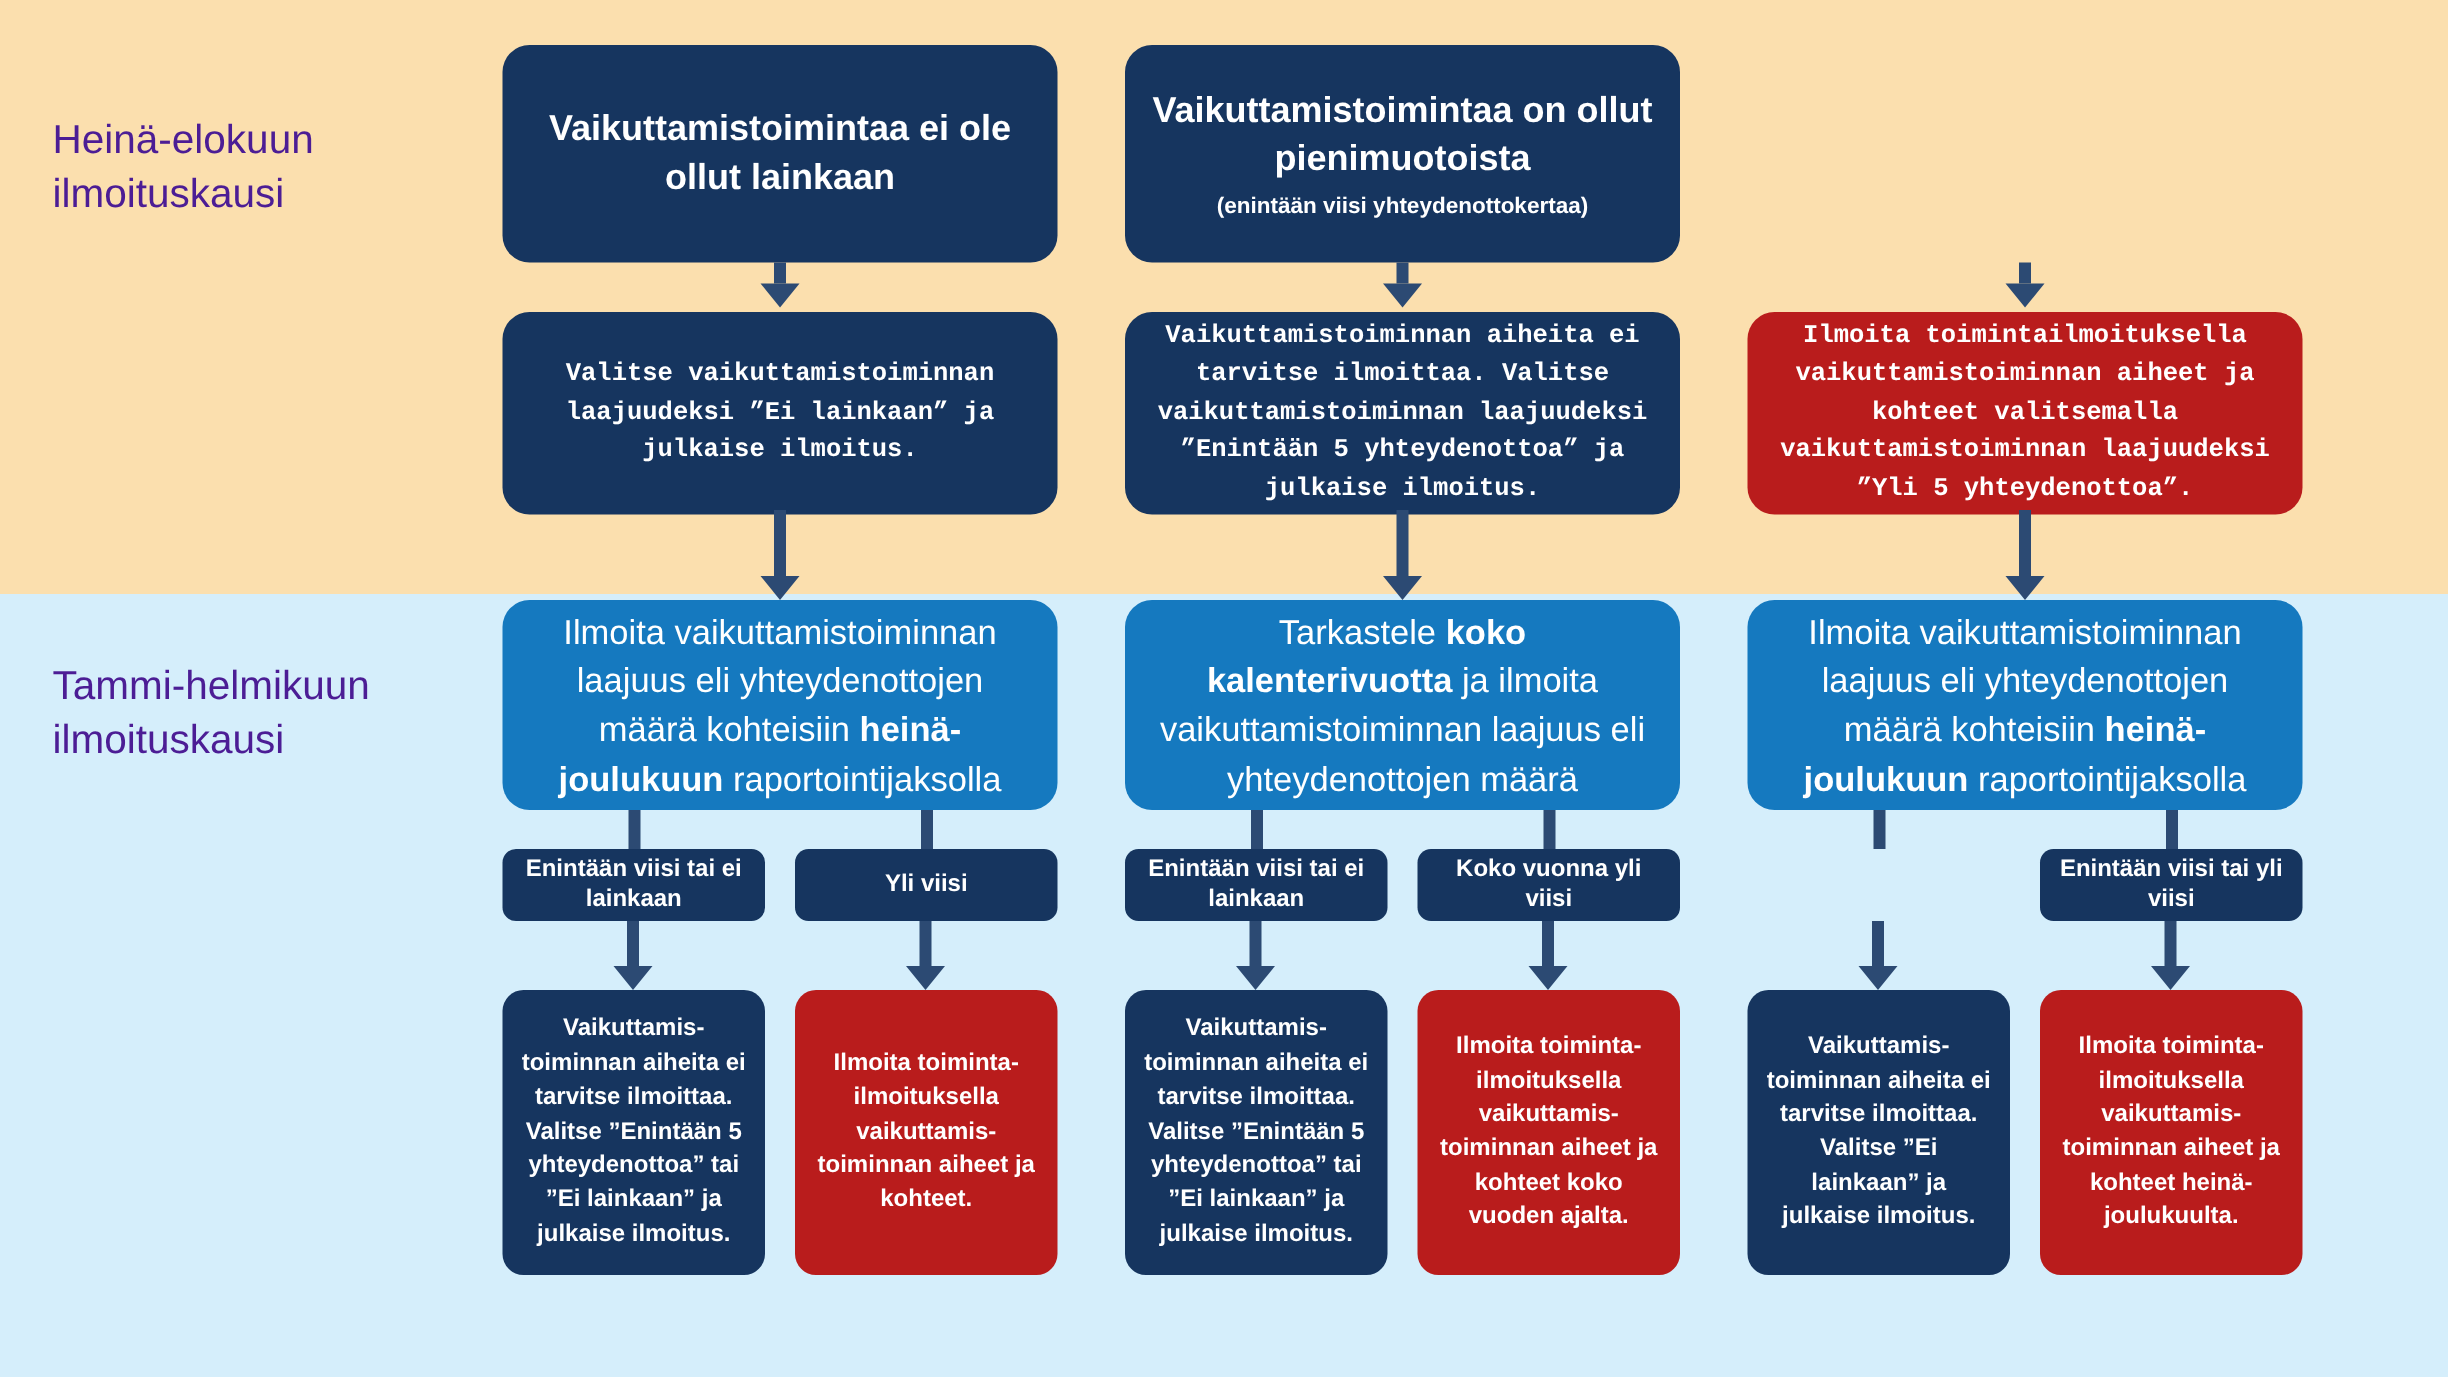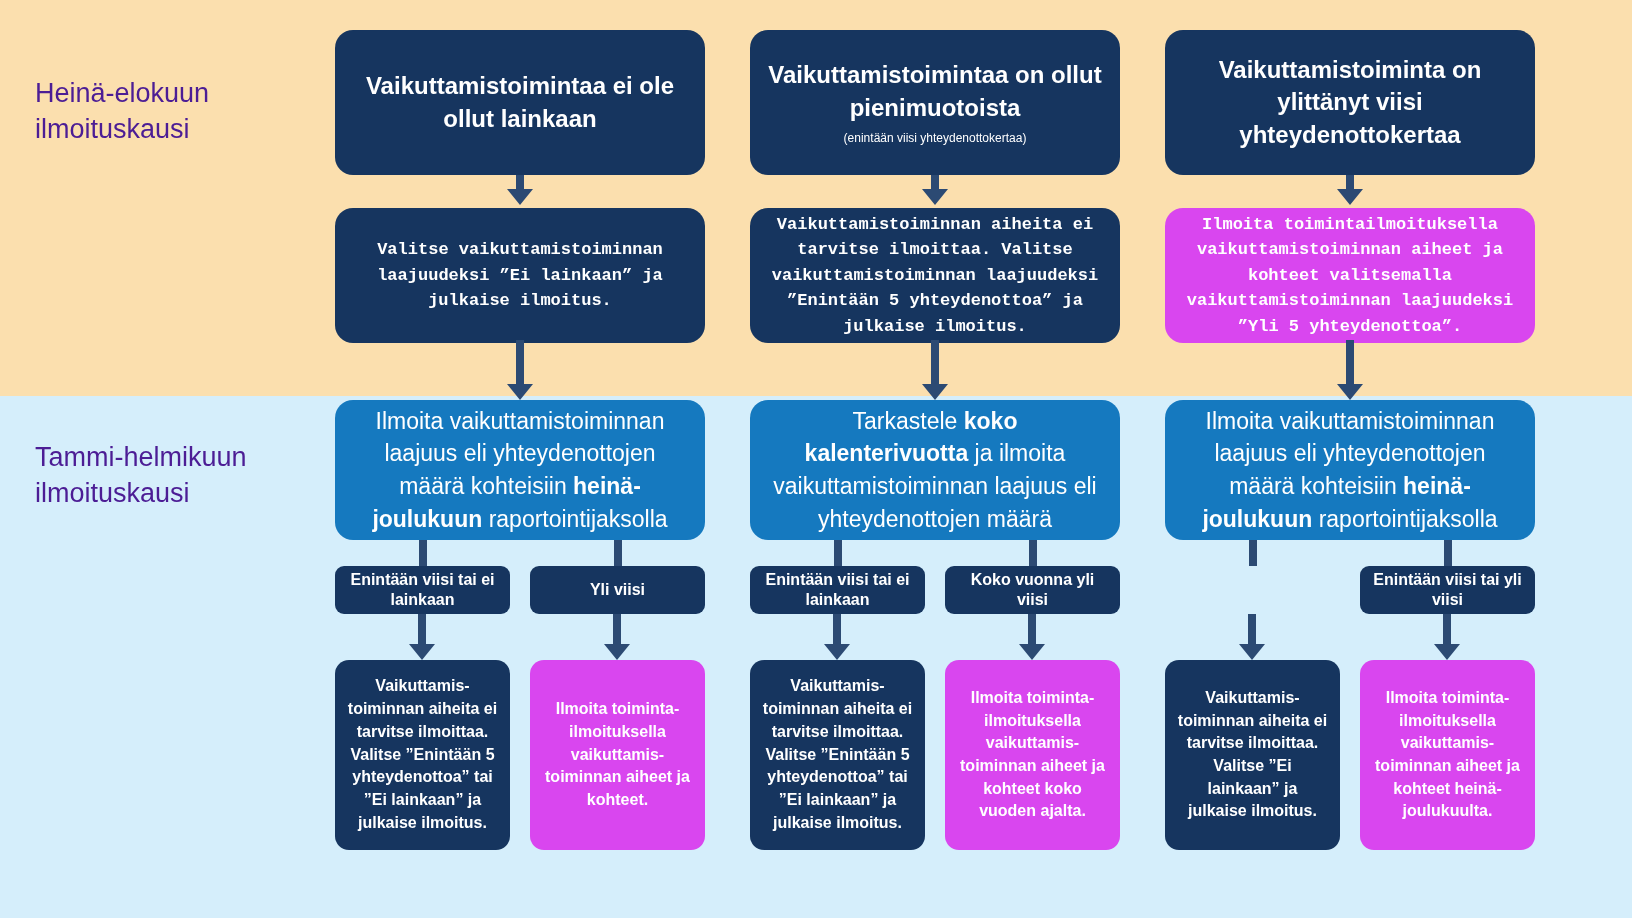--- a/index.html
+++ b/index.html
@@ -16,24 +16,24 @@
   .band-label.bottom { left:35px; top:440px; }
 
   .column { position:absolute; top:0; width:370px; height:918px; }
   .col-1 { left:335px; } .col-2 { left:750px; } .col-3 { left:1165px; }
 
   .box { position:absolute; left:0; width:370px; color:#ffffff;
          display:flex; flex-direction:column; align-items:center; justify-content:center;
          text-align:center; border-radius:18px; padding:12px 18px; }
   .navy    { background:#16355F; }
   .blue    { background:#1579BF; }
-  .magenta { background:#d946ef; }
+  .magenta { background:#b91c1c; }
 
   .start { top:30px; height:145px; font-size:24px; font-weight:600; line-height:1.35; }
-  .start-sub { font-size:12px; font-weight:400; margin-top:7px; line-height:1.2; }
+  .start-sub { font-size:15px; font-weight:700; margin-top:7px; line-height:1.2; }
 
   .instruction { top:208px; height:135px; font-size:17px; font-weight:600; line-height:1.5;font-family:Liberation Mono, monospace; }
 
   .scope { top:400px; height:140px; font-size:23px; font-weight:400; line-height:1.42; }
   .scope strong { font-weight:700; }
 
   .branch { top:566px; height:48px; width:175px; font-size:16px; font-weight:600;
             line-height:1.25; border-radius:9px; padding:4px 8px; }
   .branch.right { left:195px; }
 
@@ -148,23 +148,20 @@
     </div>
     <div class="box navy outcome">
       <div>Vaikuttamis-toiminnan aiheita ei tarvitse ilmoittaa. Valitse ”Enintään 5 yhteydenottoa” tai ”Ei lainkaan” ja julkaise ilmoitus.</div>
     </div>
     <div class="box magenta outcome right">
       <div>Ilmoita toiminta-ilmoituksella vaikuttamis-toiminnan aiheet ja kohteet koko vuoden ajalta.</div>
     </div>
   </div>
 
   <div class="column col-3">
-    <div class="box navy start">
-      <div>Vaikuttamistoiminta on ylittänyt viisi yhteydenottokertaa</div>
-    </div>
     <div class="arrow main a1">
       <i class="shaft"></i>
       <i class="head"></i>
     </div>
     <div class="box magenta instruction">
       <div>Ilmoita toimintailmoituksella vaikuttamistoiminnan aiheet ja kohteet valitsemalla vaikuttamistoiminnan laajuudeksi ”Yli 5 yhteydenottoa”.</div>
     </div>
     <div class="arrow main a2">
       <i class="shaft"></i>
       <i class="head"></i>

